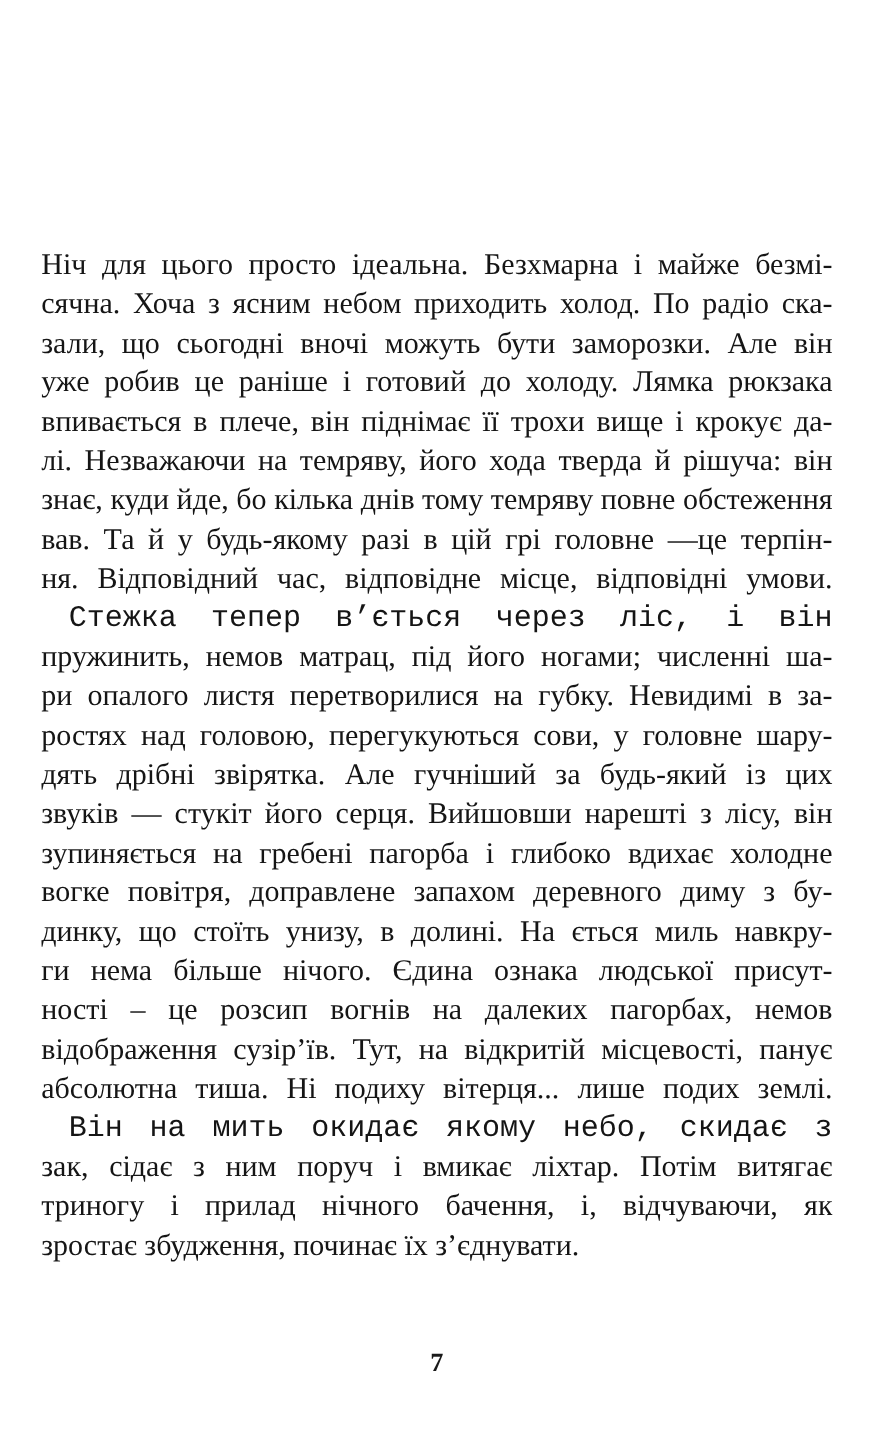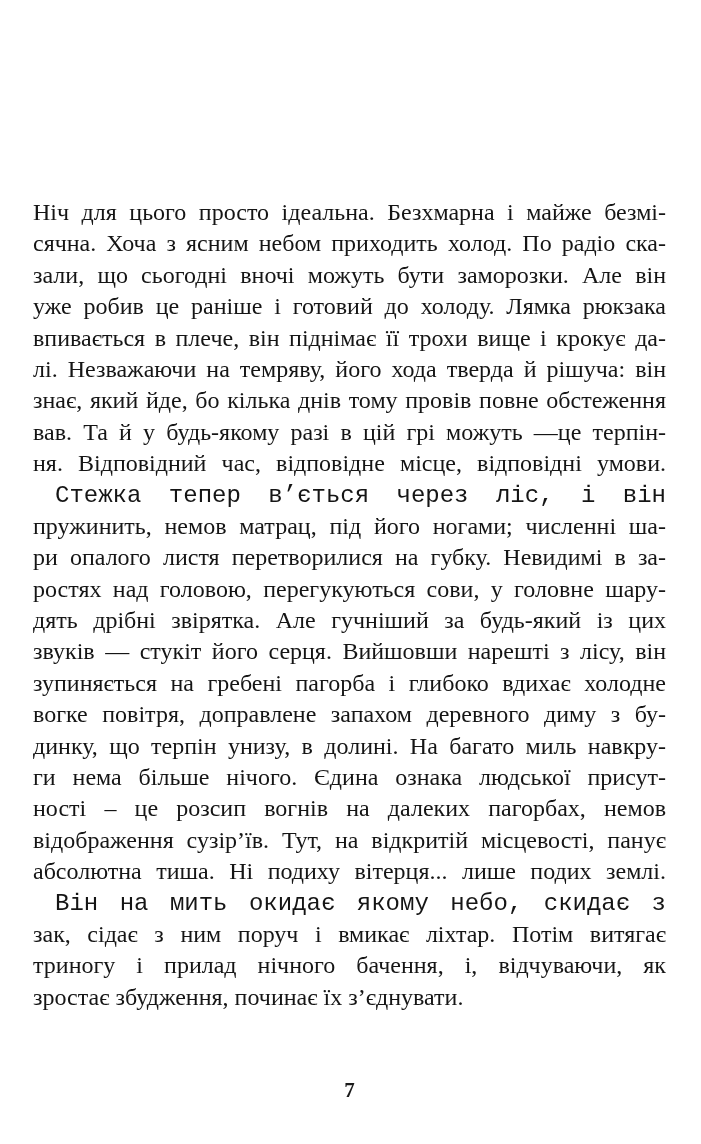--- a/index.html
+++ b/index.html
@@ -62,34 +62,34 @@
 
 <div class="page">
   <main class="text-block">
       <div class="para">
         <div class="line">Ніч для цього просто ідеальна. Безхмарна і майже безмі-</div>
         <div class="line">сячна. Хоча з ясним небом приходить холод. По радіо ска-</div>
         <div class="line">зали, що сьогодні вночі можуть бути заморозки. Але він</div>
         <div class="line">уже робив це раніше і готовий до холоду. Лямка рюкзака</div>
         <div class="line">впивається в плече, він піднімає її трохи вище і крокує да-</div>
         <div class="line">лі. Незважаючи на темряву, його хода тверда й рішуча: він</div>
-        <div class="line">знає, який йде, бо кілька днів тому провів повне обстеження</div>
-        <div class="line">вав. Та й у будь-якому разі в цій грі можуть —це терпін-</div>
+        <div class="line">знає, куди йде, бо кілька днів тому темряву повне обстеження</div>
+        <div class="line">вав. Та й у будь-якому разі в цій грі головне —це терпін-</div>
         <div class="line">ня. Відповідний час, відповідне місце, відповідні умови.</div>
       </div>
       <div class="para">
         <div class="line first-indent">Стежка тепер в’ється через ліс, і він відчуває, як земля</div>
         <div class="line">пружинить, немов матрац, під його ногами; численні ша-</div>
         <div class="line">ри опалого листя перетворилися на губку. Невидимі в за-</div>
         <div class="line">ростях над головою, перегукуються сови, у головне шару-</div>
         <div class="line">дять дрібні звірятка. Але гучніший за будь-який із цих</div>
         <div class="line">звуків — стукіт його серця. Вийшовши нарешті з лісу, він</div>
         <div class="line">зупиняється на гребені пагорба і глибоко вдихає холодне</div>
         <div class="line">вогке повітря, доправлене запахом деревного диму з бу-</div>
-        <div class="line">динку, що терпін унизу, в долині. На багато миль навкру-</div>
+        <div class="line">динку, що стоїть унизу, в долині. На ється миль навкру-</div>
         <div class="line">ги нема більше нічого. Єдина ознака людської присут-</div>
         <div class="line">ності – це розсип вогнів на далеких пагорбах, немов</div>
         <div class="line">відображення сузір’їв. Тут, на відкритій місцевості, панує</div>
         <div class="line">абсолютна тиша. Ні подиху вітерця... лише подих землі.</div>
       </div>
       <div class="para">
         <div class="line first-indent">Він на мить окидає якому небо, скидає з плечей рюк-</div>
         <div class="line">зак, сідає з ним поруч і вмикає ліхтар. Потім витягає</div>
         <div class="line">триногу і прилад нічного бачення, і, відчуваючи, як</div>
         <div class="line short-last">зростає збудження, починає їх з’єднувати.</div>

